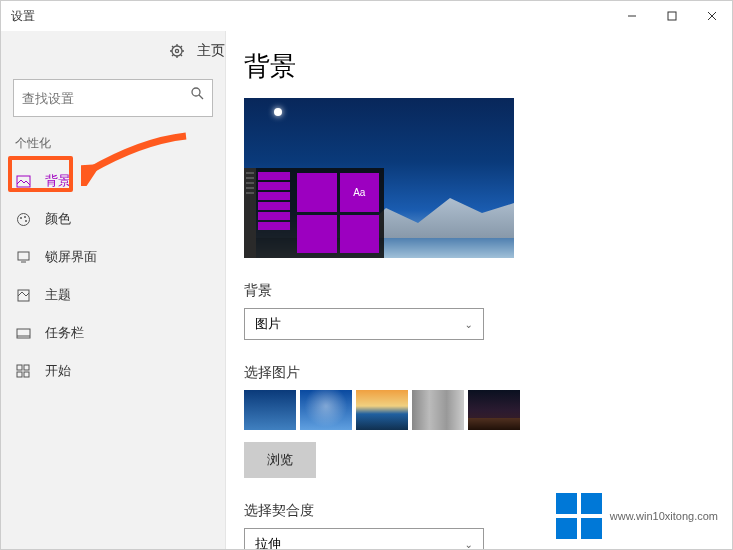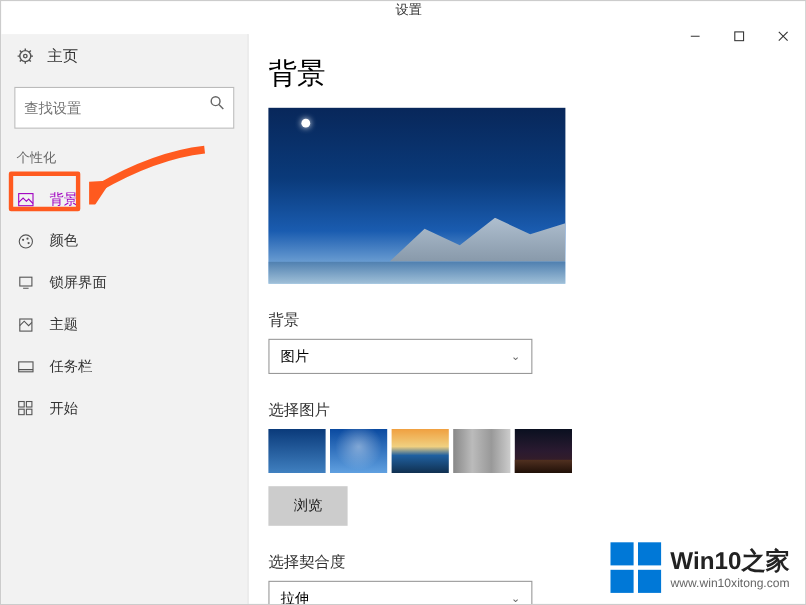--- a/index.html
+++ b/index.html
@@ -1,25 +1,25 @@
 <!DOCTYPE html>
 <html><head>
 <meta charset="utf-8">
 <style>
 * { margin: 0; padding: 0; box-sizing: border-box; font-family: "Microsoft YaHei", "Segoe UI", sans-serif; }
 body { width: 733px; height: 550px; background: #fff; position: relative; overflow: hidden; border: 1px solid #ccc; }
 
 
-.titlebar { height: 30px; display: flex; align-items: center; padding: 0 0 0 10px; font-size: 12px; color: #333; flex-direction: column; }
+.titlebar { height: 30px; display: flex; align-items: center; padding: 0 0 0 10px; font-size: 12px; color: #333; }
 .titlebar .win-controls { margin-left: auto; display: flex; }
 .titlebar .win-controls div { width: 40px; height: 30px; display: flex; align-items: center; justify-content: center; font-size: 11px; color: #333; cursor: pointer; }
 
 
 .sidebar { position: absolute; top: 30px; left: 0; width: 225px; height: 520px; background: #f2f2f2; border-right: 1px solid #e5e5e5; }
-.home-row { height: 40px; display: flex; align-items: center; padding-left: 14px; font-size: 14px; color: #333; gap: 12px; cursor: pointer; }
+.home-row { height: 40px; display: flex; align-items: center; padding-left: 14px; font-size: 14px; color: #333; gap: 12px; cursor: pointer; justify-content: flex-end; }
 .search-box { margin: 8px 12px 18px 12px; height: 38px; border: 1px solid #bbb; background: #fff; display: flex; align-items: center; padding: 0 8px; position: relative; }
 .search-box input { border: none; outline: none; width: 100%; font-size: 13px; color: #666; background: transparent; }
 .search-box .sicon { position: absolute; right: 8px; top: 6px; color: #666; }
 .section-label { padding: 0 14px 10px 14px; font-size: 12px; color: #666; }
 .nav-item { height: 38px; display: flex; align-items: center; padding-left: 14px; font-size: 13px; color: #333; gap: 14px; cursor: pointer; }
 .nav-item.active { color: #a000c0; }
 .nav-icon { width: 16px; display: flex; justify-content: center; font-size: 14px; }
 
 
 .main { position: absolute; top: 30px; left: 225px; right: 0; bottom: 0; padding: 18px 30px 0 18px; overflow: hidden; }
@@ -182,20 +182,43 @@
   </div>
 </div>
 
 <div class="main">
   <h1 class="page-title">背景</h1>
 
   <div class="preview">
     <div class="moon"></div>
     <div class="mtn"></div>
     <div class="water"></div>
+    <div class="panel">
+      <div class="col1">
+          <div></div>
+          <div></div>
+          <div></div>
+          <div></div>
+          <div></div>
+        </div>
+      <div class="col2">
+          <div></div>
+          <div></div>
+          <div></div>
+          <div></div>
+          <div></div>
+          <div></div>
+        </div>
+      <div class="tiles">
+        <div></div>
+        <div>Aa</div>
+        <div></div>
+          <div></div>
+      </div>
+    </div>
   </div>
 
   <div class="field-label">背景</div>
   <div class="dropdown">
     <span>图片</span>
     <span class="chev">⌄</span>
   </div>
 
   <div class="field-label">选择图片</div>
   <div class="thumbs">
@@ -228,16 +251,15 @@
 </svg>
 
 <div class="watermark">
   <div class="wm-logo">
     <div class="sq" style="top:0;left:0"></div>
     <div class="sq" style="top:0;right:0"></div>
     <div class="sq" style="bottom:0;left:0"></div>
     <div class="sq" style="bottom:0;right:0"></div>
   </div>
   <div class="wm-text">
-    <span class="l1">Win10之家</span>
     <span class="l2">www.win10xitong.com</span>
   </div>
 </div>
 
 </body></html>

